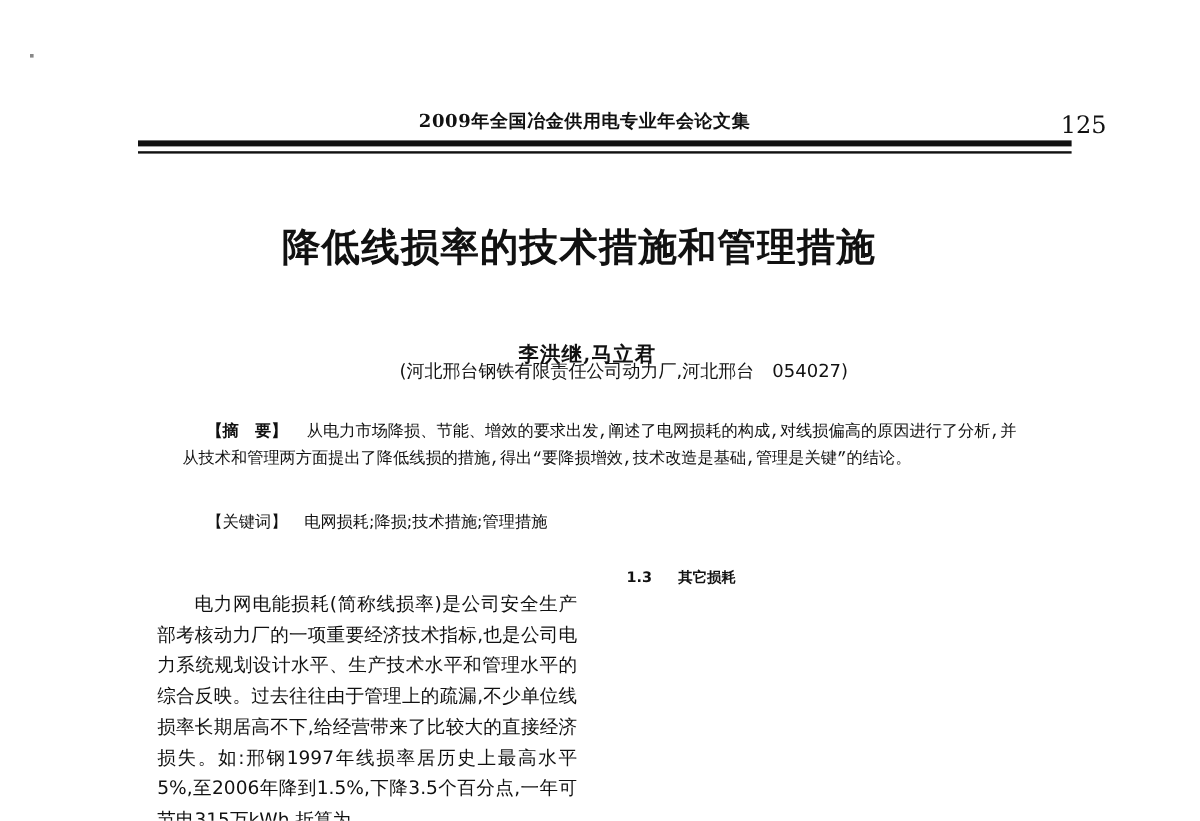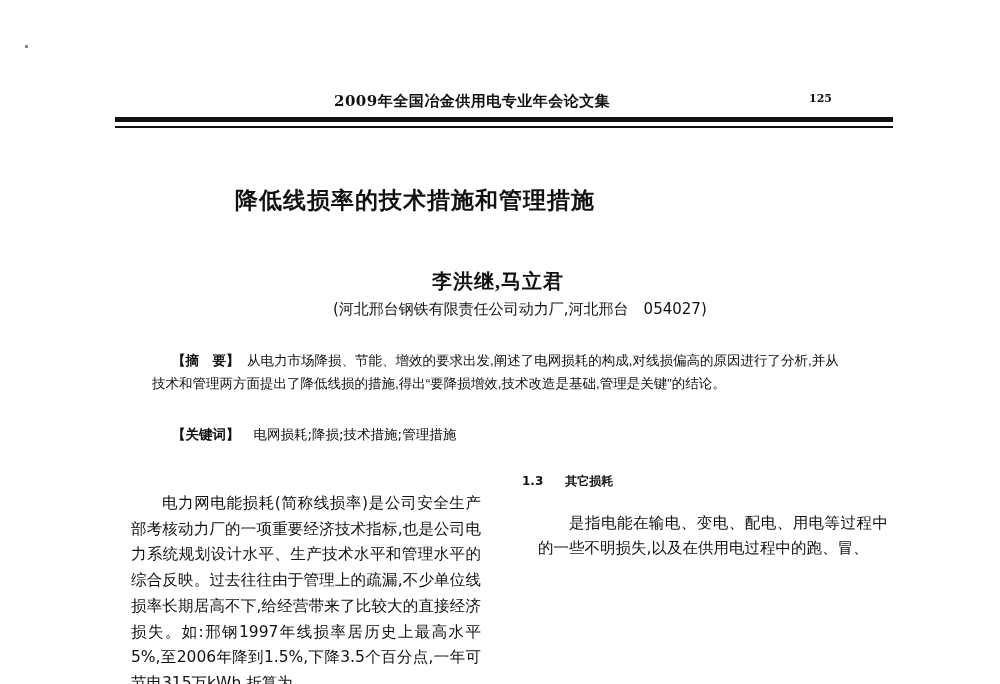--- a/index.html
+++ b/index.html
@@ -1,29 +1,29 @@
 <!DOCTYPE html>
 <html><head>
 <meta charset="utf-8">
 <style>
   html, body { margin: 0; padding: 0; background: #ffffff; }
   body { width: 1000px; height: 684px; position: relative; overflow: hidden; color: #111; font-family: "DejaVu Serif", serif; }
   .abs { position: absolute; white-space: nowrap; }
-  .running-head { left: 334px; top: 92px; font-size: 15px; font-weight: bold; letter-spacing: 0.5px; }
-  .page-num { left: 809px; top: 92px; font-size: 11px; font-weight: bold; }
+  .running-head { left: 349px; top: 92px; font-size: 15px; font-weight: bold; letter-spacing: 0.5px; }
+  .page-num { left: 884px; top: 92px; font-size: 20px; font-weight: normal; }
   .rule-thick { left: 115px; top: 117px; width: 778px; height: 5px; background: #111; }
   .rule-thin { left: 115px; top: 126px; width: 778px; height: 2px; background: #111; }
-  .title { left: 235px; top: 185px; font-size: 23px; font-weight: bold; letter-spacing: 1px; font-family: "DejaVu Sans", sans-serif; }
-  .authors { left: 432px; top: 268px; font-size: 20px; font-weight: bold; letter-spacing: 1px; font-family: Liberation Serif, serif; }
+  .title { left: 235px; top: 185px; font-size: 32px; font-weight: bold; letter-spacing: 1px; font-family: "DejaVu Sans", sans-serif; }
+  .authors { left: 432px; top: 284px; font-size: 17px; font-weight: bold; letter-spacing: 1px; }
   .affil { left: 333px; top: 300px; font-size: 15px; font-family: "DejaVu Sans", sans-serif; }
-  .abstract { left: 152px; top: 349px; width: 700px; font-size: 13.5px; line-height: 23px; font-family: Liberation Sans, sans-serif; white-space: normal; }
+  .abstract { left: 152px; top: 349px; width: 700px; font-size: 13.5px; line-height: 23px; font-family: Liberation Mono, monospace; white-space: normal; }
   .abstract .lbl { font-weight: bold; }
   .abstract .indent { display: inline-block; width: 20px; }
   .keywords { left: 172px; top: 426px; font-size: 13.5px; font-family: "DejaVu Sans", sans-serif; }
-  .keywords .lbl { font-weight: bold; margin-right: 14px; }
+  .keywords .lbl { font-weight: normal; margin-right: 14px; }
   .col { top: 475px; width: 382px; font-size: 15.5px; line-height: 25.7px; white-space: normal; text-align: justify; font-family: "DejaVu Sans", sans-serif; }
   .col-left { left: 115px; }
   .col-right { left: 522px; top: 469px; }
   .col p { margin: 16px; }
   .col .ind { text-indent: 31px; }
   .col h3 { margin: 0; font-size: 12px; font-weight: bold; }
   .col h3 .num { margin-right: 22px; }
   .speck { position: absolute; width: 3px; height: 3px; background: #888; }
 </style>
 </head>
@@ -45,16 +45,15 @@
 <div class="abs keywords">
   <span class="lbl">【关键词】</span><span>电网损耗;降损;技术措施;管理措施</span>
 </div>
 
 <div class="abs col col-left">
   <p class="ind">电力网电能损耗(简称线损率)是公司安全生产部考核动力厂的一项重要经济技术指标,也是公司电力系统规划设计水平、生产技术水平和管理水平的综合反映。过去往往由于管理上的疏漏,不少单位线损率长期居高不下,给经营带来了比较大的直接经济损失。如:邢钢1997年线损率居历史上最高水平5%,至2006年降到1.5%,下降3.5个百分点,一年可节电315万kWh,折算为</p>
 </div>
 
 <div class="abs col col-right">
   <h3><span class="num">1.3</span><span>其它损耗</span></h3>
-  <p class="ind">是指电能在输电、变电、配电、用电等过程中的一些不明损失,以及在供用电过程中的跑、冒、</p>
 </div>
 
 <div class="speck" style="left:25px;top:45px;"></div>
 
 </body></html>

